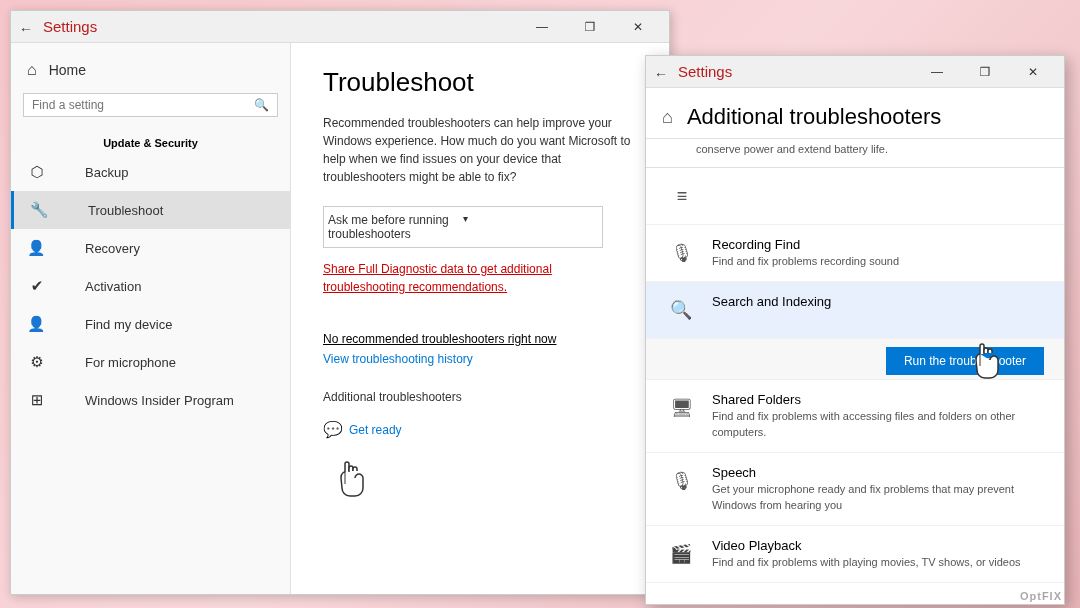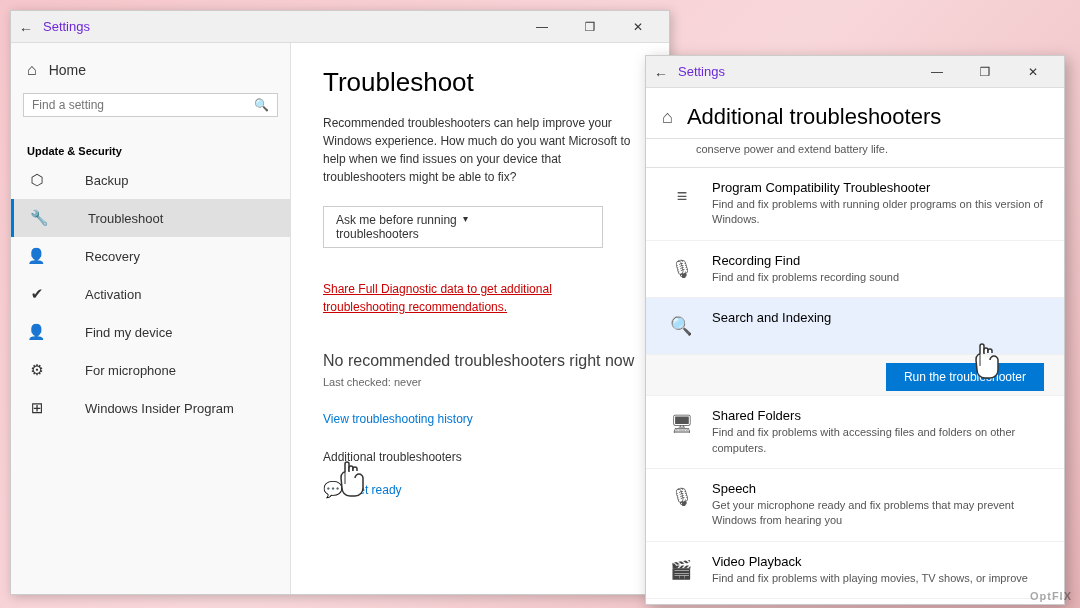--- a/index.html
+++ b/index.html
@@ -35,22 +35,22 @@
       padding: 0 8px;
       flex-shrink: 0;
     }
     .titlebar-back {
       font-size: 14px;
       color: #333;
       margin-right: 10px;
       cursor: pointer;
     }
     .titlebar-title {
-      font-size: 13px;
-      color: #6d28d9;
+      font-size: 15px;
+      color: #b91c1c;
       flex: 1;
     }
     .titlebar-controls {
       display: flex;
       gap: 2px;
     }
     .titlebar-btn {
       width: 46px;
       height: 32px;
       display: flex;
@@ -84,39 +84,40 @@
       padding: 10px 16px;
       font-size: 14px;
       color: #333;
       cursor: pointer;
     }
     .sidebar-home-icon { margin-right: 12px; font-size: 16px; }
 
     .search-box {
       display: flex;
       align-items: center;
-      margin: 4px 12px 20px 12px;
+      margin: 4px 12px 12px 12px;
       border: 1px solid #ccc;
       padding: 4px 8px;
       background: #fff;
     }
     .search-input {
       flex: 1;
       border: none;
       outline: none;
       font-size: 12px;
       color: #666;
     }
     .search-icon { font-size: 12px; color: #666; }
 
     .section-header {
       font-size: 11px;
       font-weight: 700;
       color: #000;
       padding: 8px 16px 4px 16px;
+      text-align: center;
     }
 
     .nav-item {
       display: flex;
       align-items: center;
       padding: 10px 16px;
       font-size: 13px;
       color: #333;
       cursor: pointer;
       position: relative;
@@ -143,44 +144,45 @@
     .main-desc {
       font-size: 12px;
       color: #333;
       line-height: 1.5;
       margin-bottom: 20px;
     }
     .dropdown-select {
       display: flex;
       align-items: flex-start;
       border: 1px solid #ccc;
-      padding: 6px 12px;
+      padding: 6px 4px;
       background: #fff;
       cursor: pointer;
       font-size: 12px;
       color: #333;
-      margin-bottom: 32px;
+      margin-bottom: 12px;
       max-width: 280px;
     }
     .dropdown-select span { flex: 1; }
     .dropdown-arrow { font-size: 10px; color: #333; }
 
     .link-red {
       color: #c00;
       font-size: 12px;
       cursor: pointer;
       text-decoration: underline;
       line-height: 1.5;
       margin-bottom: 36px;
       display: block;
     }
     .no-recommended {
-      font-size: 16px;
-      color: #404040;
+      font-size: 12px;
+      color: #000000;
       margin-bottom: 6px;
+      text-decoration: underline;
     }
     .last-checked {
       font-size: 11px;
       color: #666;
       margin-bottom: 24px;
     }
     .view-history {
       font-size: 12px;
       color: #0078d4;
       cursor: pointer;
@@ -324,21 +326,21 @@
     
     .hand-cursor {
       width: 36px;
       height: 44px;
     }
 
     
     .watermark {
       position: absolute;
       bottom: 6px;
-      right: 8px;
+      right: 18px;
       font-size: 11px;
       font-weight: 700;
       color: rgba(0,0,0,0.35);
       letter-spacing: 1px;
     }
   </style>
 </head>
 <body>
 
 <div class="win1">
@@ -397,21 +399,20 @@
 
     <div class="main-content">
       <h1 class="main-title">Troubleshoot</h1>
       <p class="main-desc">Recommended troubleshooters can help improve your Windows experience. How much do you want Microsoft to help when we find issues on your device that troubleshooters might be able to fix?</p>
       <div class="dropdown-select">
         <span>Ask me before running troubleshooters</span>
         <span class="dropdown-arrow">▾</span>
       </div>
       <span class="link-red">Share Full Diagnostic data to get additional troubleshooting recommendations.</span>
       <p class="no-recommended">No recommended troubleshooters right now</p>
-      <p class="last-checked">Last checked: never</p>
       <a class="view-history">View troubleshooting history</a>
       <p class="additional-label">Additional troubleshooters</p>
       <div class="get-help">
         <span class="get-help-icon">💬</span>
         <span>Get ready</span>
       </div>
     </div>
   </div>
 </div>
 
@@ -440,24 +441,20 @@
   <div class="win2-body">
 
     <div class="win2-header">
       <span class="win2-home-icon">⌂</span>
       <span class="win2-title">Additional troubleshooters</span>
     </div>
     <div class="win2-subtitle">conserve power and extend battery life.</div>
 
     <div class="troubleshooter-item">
       <div class="item-icon">≡</div>
-      <div class="item-text">
-        <div class="item-title">Program Compatibility Troubleshooter</div>
-        <div class="item-desc">Find and fix problems with running older programs on this version of Windows.</div>
-      </div>
     </div>
 
     <div class="troubleshooter-item">
       <div class="item-icon">🎙</div>
       <div class="item-text">
         <div class="item-title">Recording Find</div>
         <div class="item-desc">Find and fix problems recording sound</div>
       </div>
     </div>
 
@@ -485,21 +482,21 @@
       <div class="item-text">
         <div class="item-title">Speech</div>
         <div class="item-desc">Get your microphone ready and fix problems that may prevent Windows from hearing you</div>
       </div>
     </div>
 
     <div class="troubleshooter-item">
       <div class="item-icon">🎬</div>
       <div class="item-text">
         <div class="item-title">Video Playback</div>
-        <div class="item-desc">Find and fix problems with playing movies, TV shows, or improve</div>
+        <div class="item-desc">Find and fix problems with playing movies, TV shows, or videos</div>
       </div>
     </div>
 
     <div class="troubleshooter-item">
       
       
     </div>
   </div>
 </div>
 

